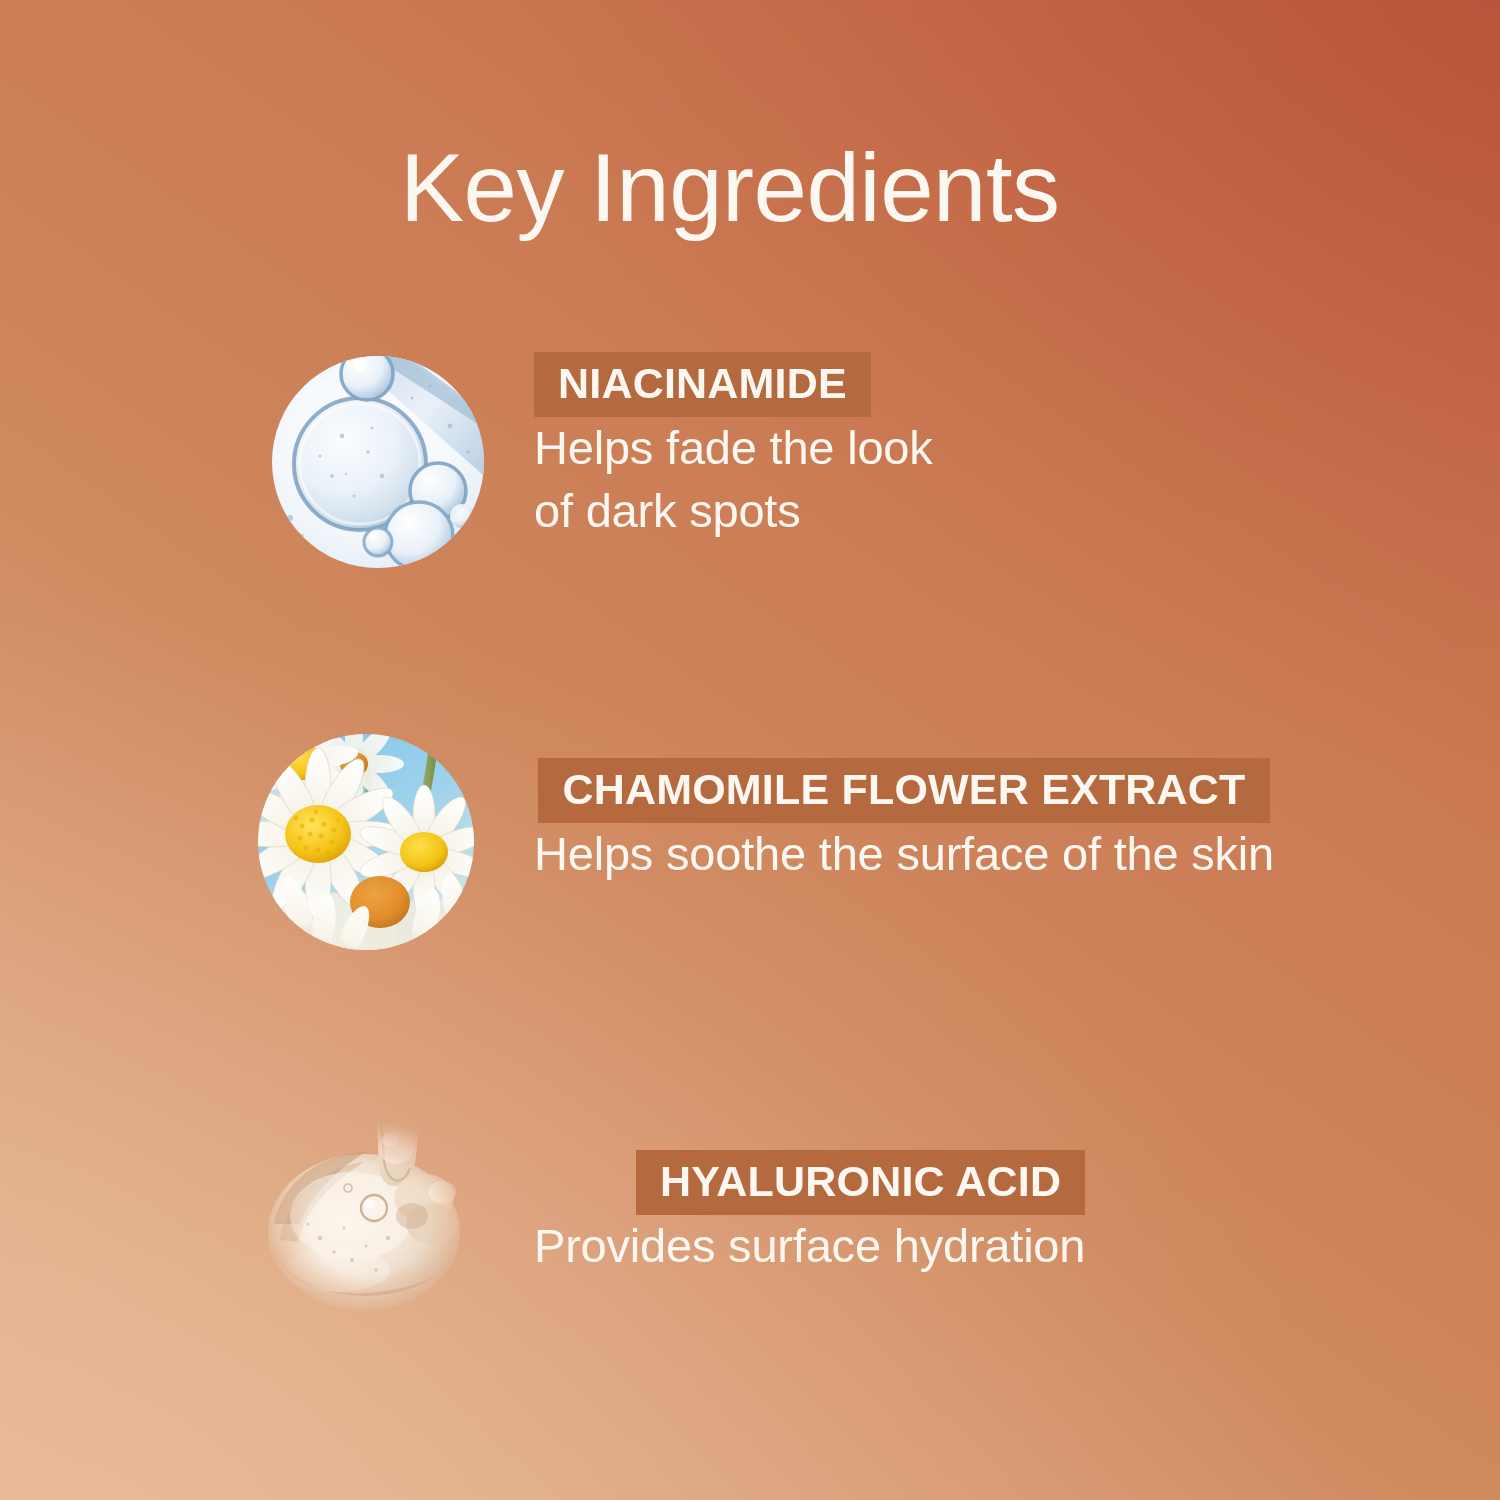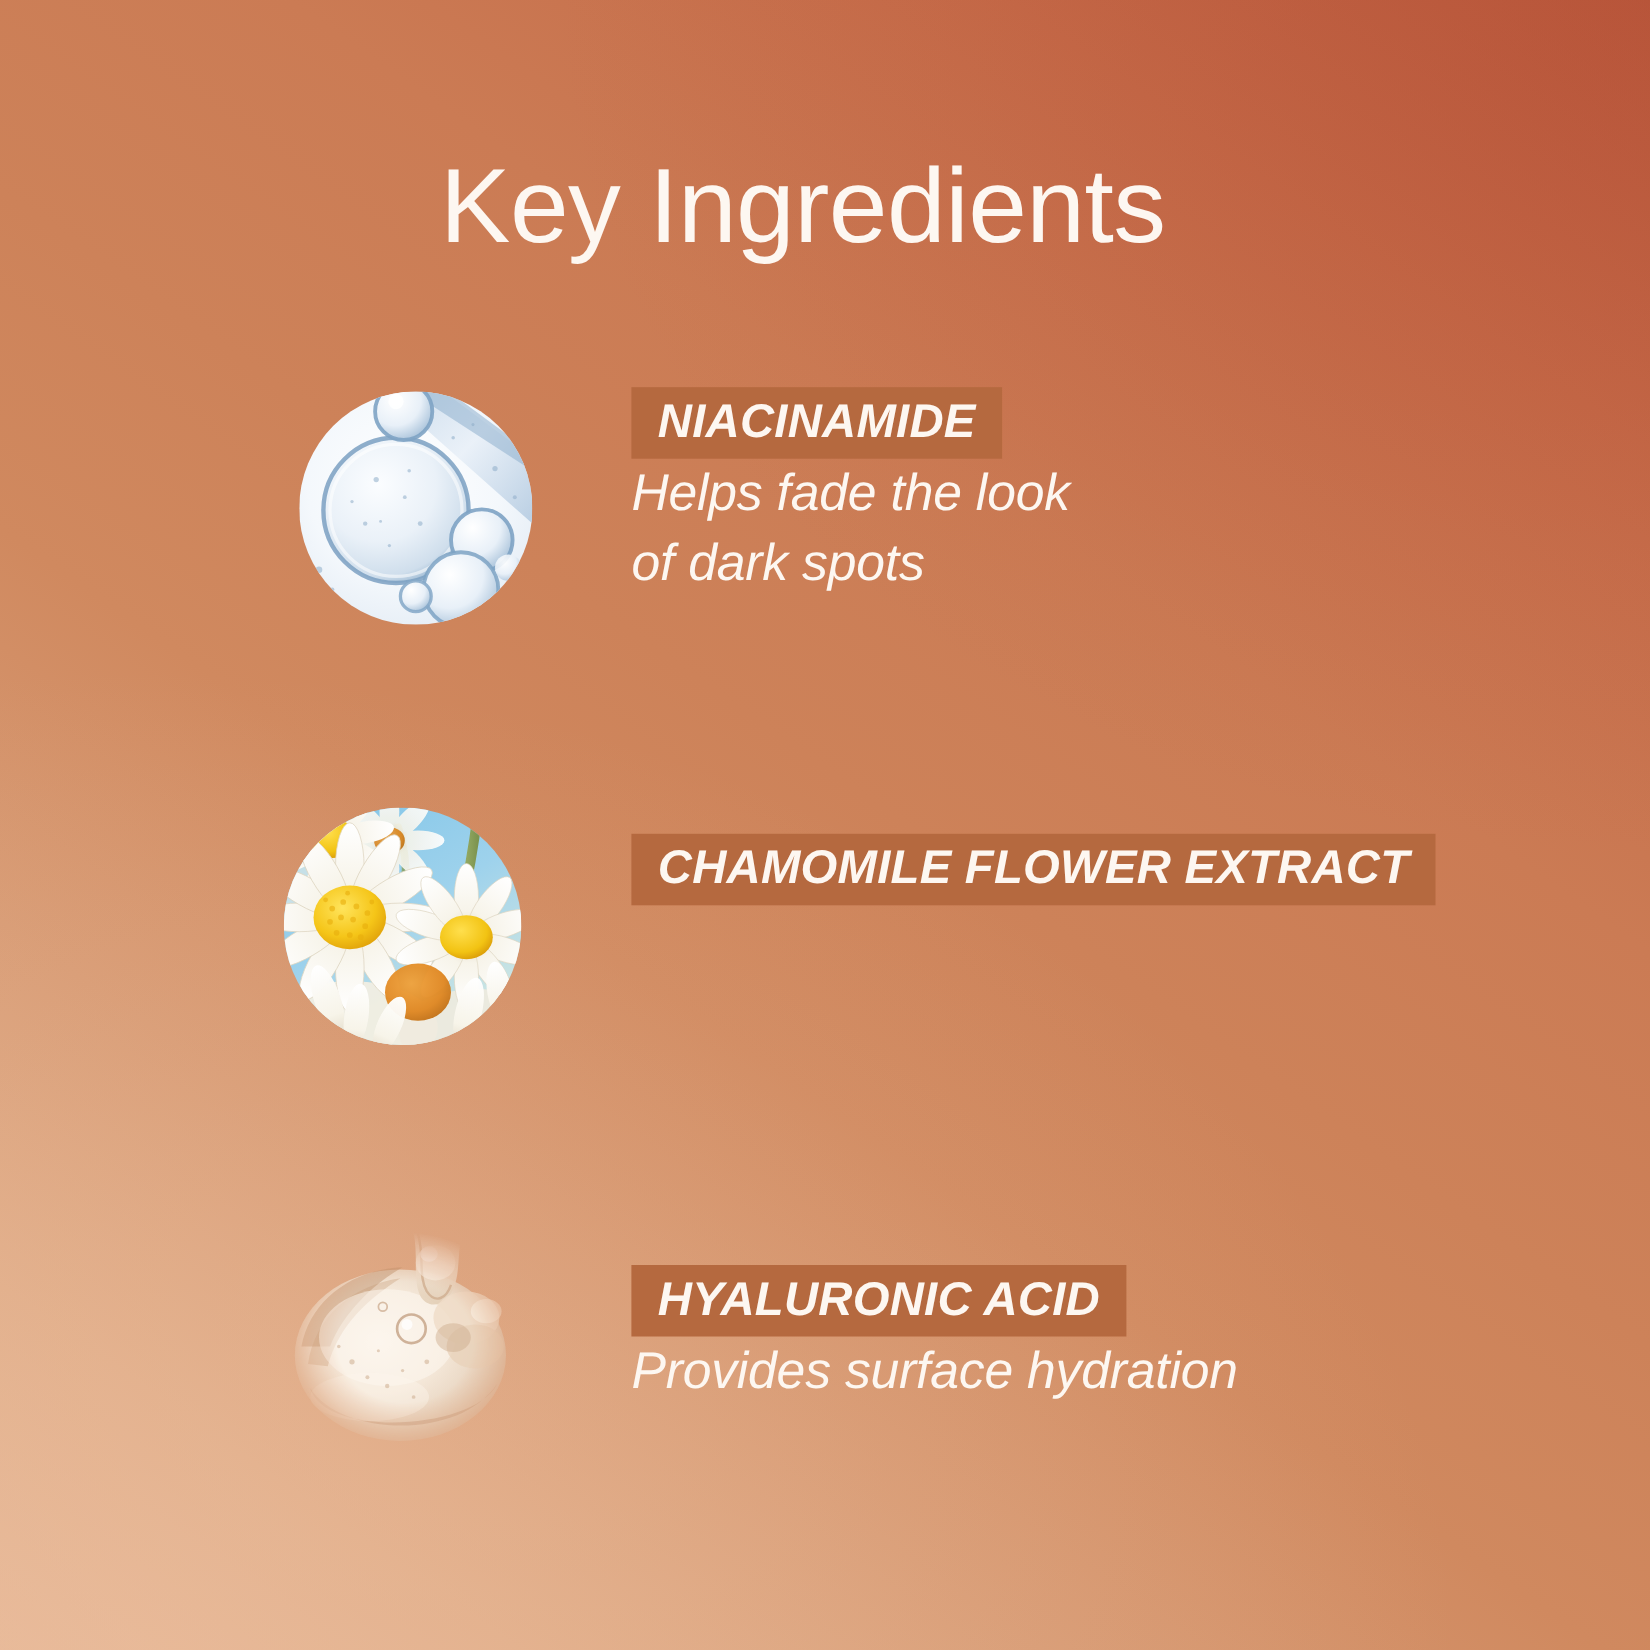--- a/index.html
+++ b/index.html
@@ -79,22 +79,21 @@
   .thumb-1 { left: 272px; top: 4px;  width: 212px; height: 212px; }
   .thumb-2 { left: 258px; top: 6px;  width: 216px; height: 216px; }
   .thumb-3 { left: 256px; top: 12px; width: 224px; height: 200px;
              border-radius: 50%;
              -webkit-mask-image: radial-gradient(ellipse 50% 50% at 50% 50%, #000 55%, rgba(0,0,0,0.55) 78%, rgba(0,0,0,0) 100%);
              mask-image: radial-gradient(ellipse 50% 50% at 50% 50%, #000 55%, rgba(0,0,0,0.55) 78%, rgba(0,0,0,0) 100%); }
 
   
   .text-col {
     position: absolute;
-    left: 574px;
-    font-style: italic;
+    left: 534px;
   }
 
   .name-band {
     display: inline-block;
     background: #b5693f;
     color: #fdf7f1;
     font-weight: 700;
     letter-spacing: 0.2px;
     padding: 10px 24px 12px 24px;
     line-height: 1;
@@ -329,20 +328,21 @@
             <ellipse cx="66" cy="190" rx="11" ry="30" transform="rotate(8 66 190)"></ellipse>
             <ellipse cx="96" cy="198" rx="11" ry="28" transform="rotate(24 96 198)"></ellipse>
             <ellipse cx="168" cy="186" rx="12" ry="32" transform="rotate(14 168 186)"></ellipse>
             <ellipse cx="196" cy="168" rx="11" ry="28" transform="rotate(-10 196 168)"></ellipse>
           </g>
         </svg>
       </div>
 
       <div class="text-col" style="top:30px;text-align:center;">
         <div class="name-band band-2">CHAMOMILE FLOWER EXTRACT</div>
+        <div class="desc">Helps soothe the surface of the skin</div>
       </div>
     </div>
 
     <div class="ingredient-row row-3">
 
       <div class="thumb thumb-3">
         <svg viewBox="0 0 224 200" xmlns="http://www.w3.org/2000/svg">
           <defs>
             <radialGradient id="gel" cx="40%" cy="42%" r="68%">
               <stop offset="0%" stop-color="#fbf3e9"></stop>
@@ -387,20 +387,20 @@
             <circle cx="52" cy="104" r="1.6"></circle>
               <circle cx="96" cy="140" r="2"></circle>
             <circle cx="110" cy="126" r="1.5"></circle>
               <circle cx="132" cy="118" r="2.2"></circle>
             <circle cx="88" cy="108" r="1.4"></circle>
               <circle cx="120" cy="150" r="1.7"></circle>
           </g>
         </svg>
       </div>
 
-      <div class="text-col" style="top:42px;">
+      <div class="text-col" style="top:42px;text-align:right;">
         <div class="name-band band-3">HYALURONIC ACID</div>
         <div class="desc">Provides surface hydration</div>
       </div>
     </div>
 
   </div>
 </div>
 
 </body></html>

